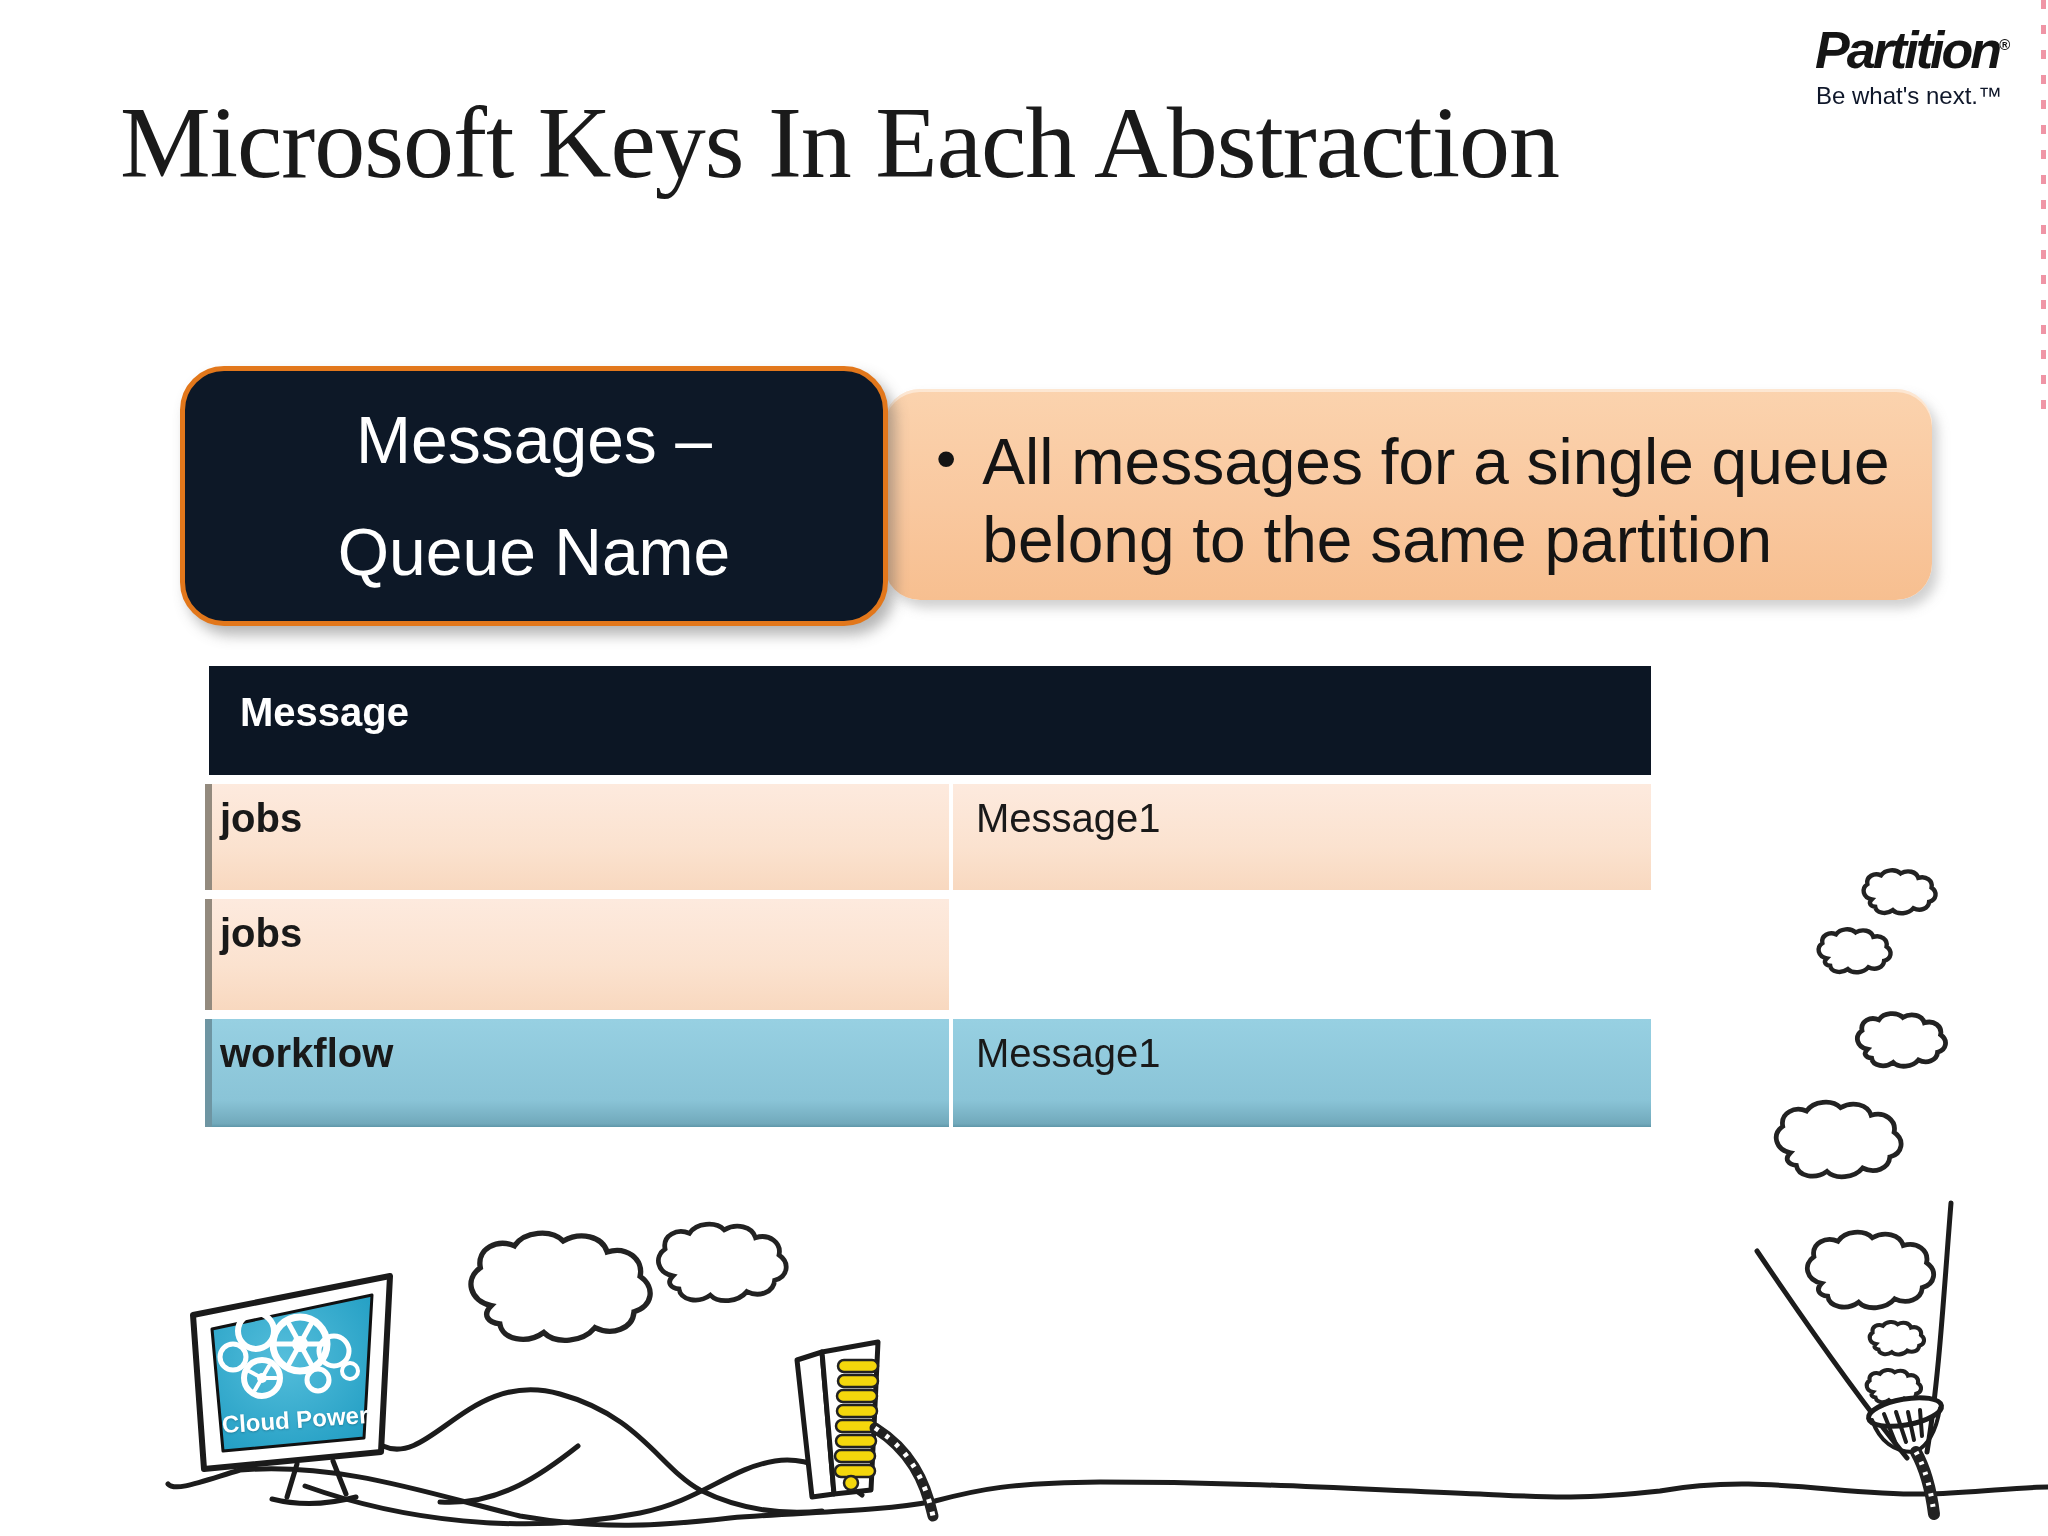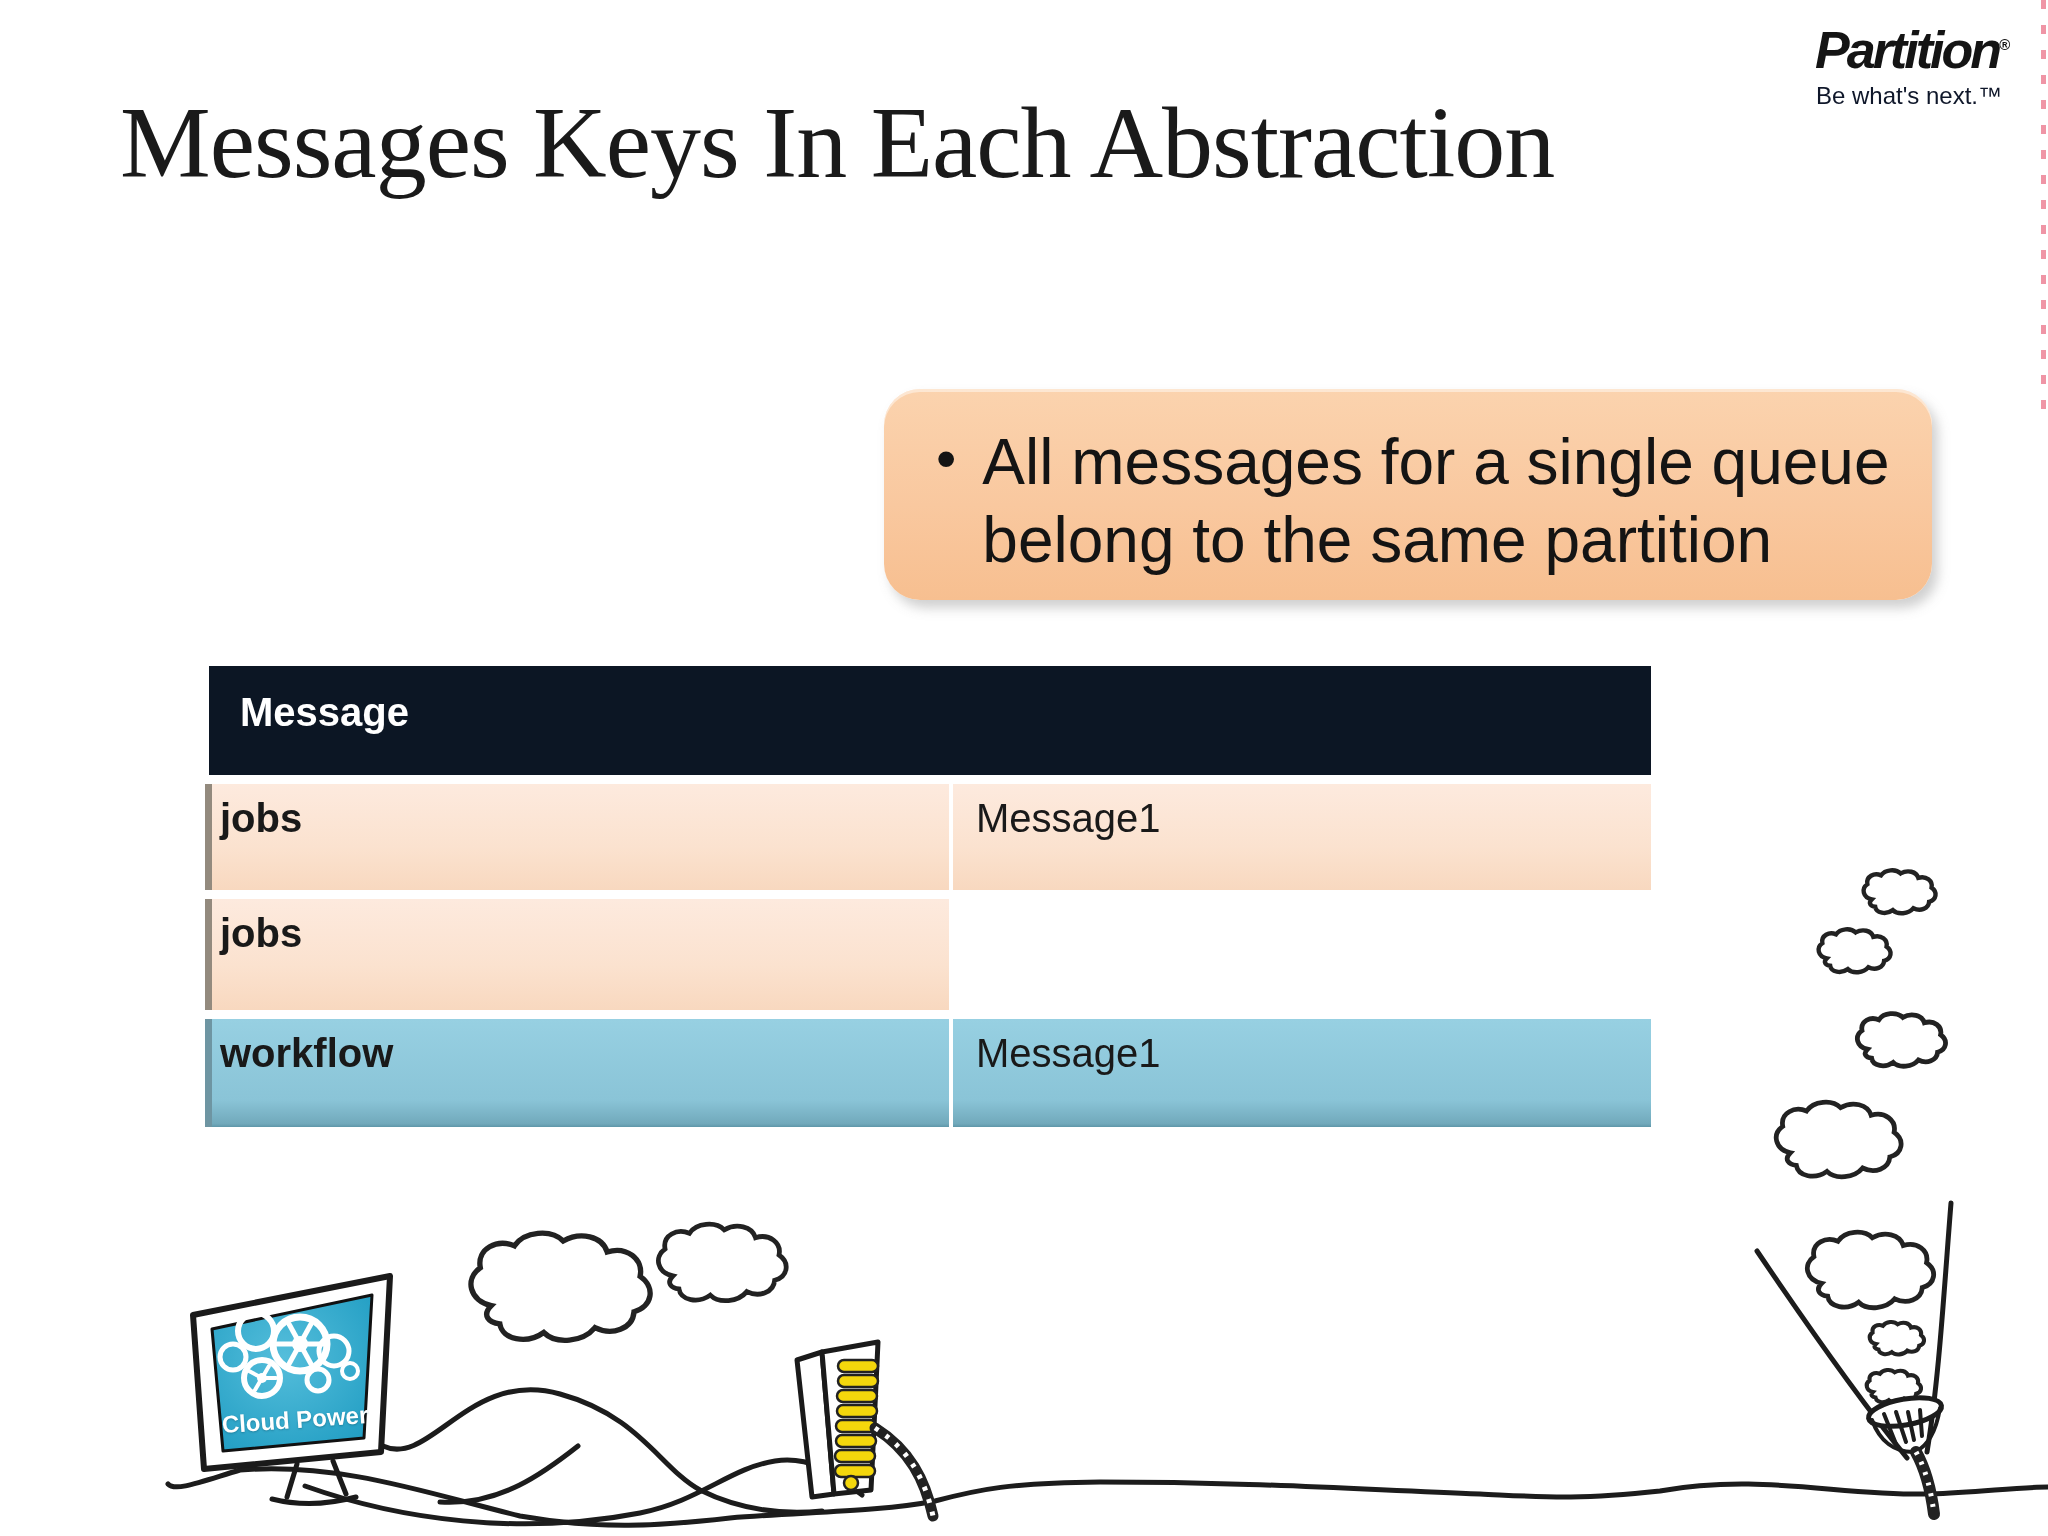--- a/index.html
+++ b/index.html
@@ -73,27 +73,31 @@
     background:repeating-linear-gradient(180deg,
       rgba(226,62,92,.55) 0px, rgba(226,62,92,.55) 9px,
       rgba(226,62,92,0) 9px, rgba(226,62,92,0) 25px);
   }
 </style>
 </head>
 <body>
 
 <div id="slide">
 
-  <div class="title">Messages Keys In Each Abstraction</div>
+  <div class="title">Microsoft Keys In Each Abstraction</div>
 
   <div class="logo">
     <div class="word"><span>Partition</span><span class="reg">®</span></div>
     <div class="tag">Be what's next.™</div>
   </div>
 
+  <div class="callout-dark">
+    <div>Messages –</div>
+    <div>Queue Name</div>
+  </div>
 
   <div class="note">
     <span class="bullet">•</span>
     <div>
       <div>All messages for a single queue</div>
       <div>belong to the same partition</div>
     </div>
   </div>
 
   <div class="tbl">

